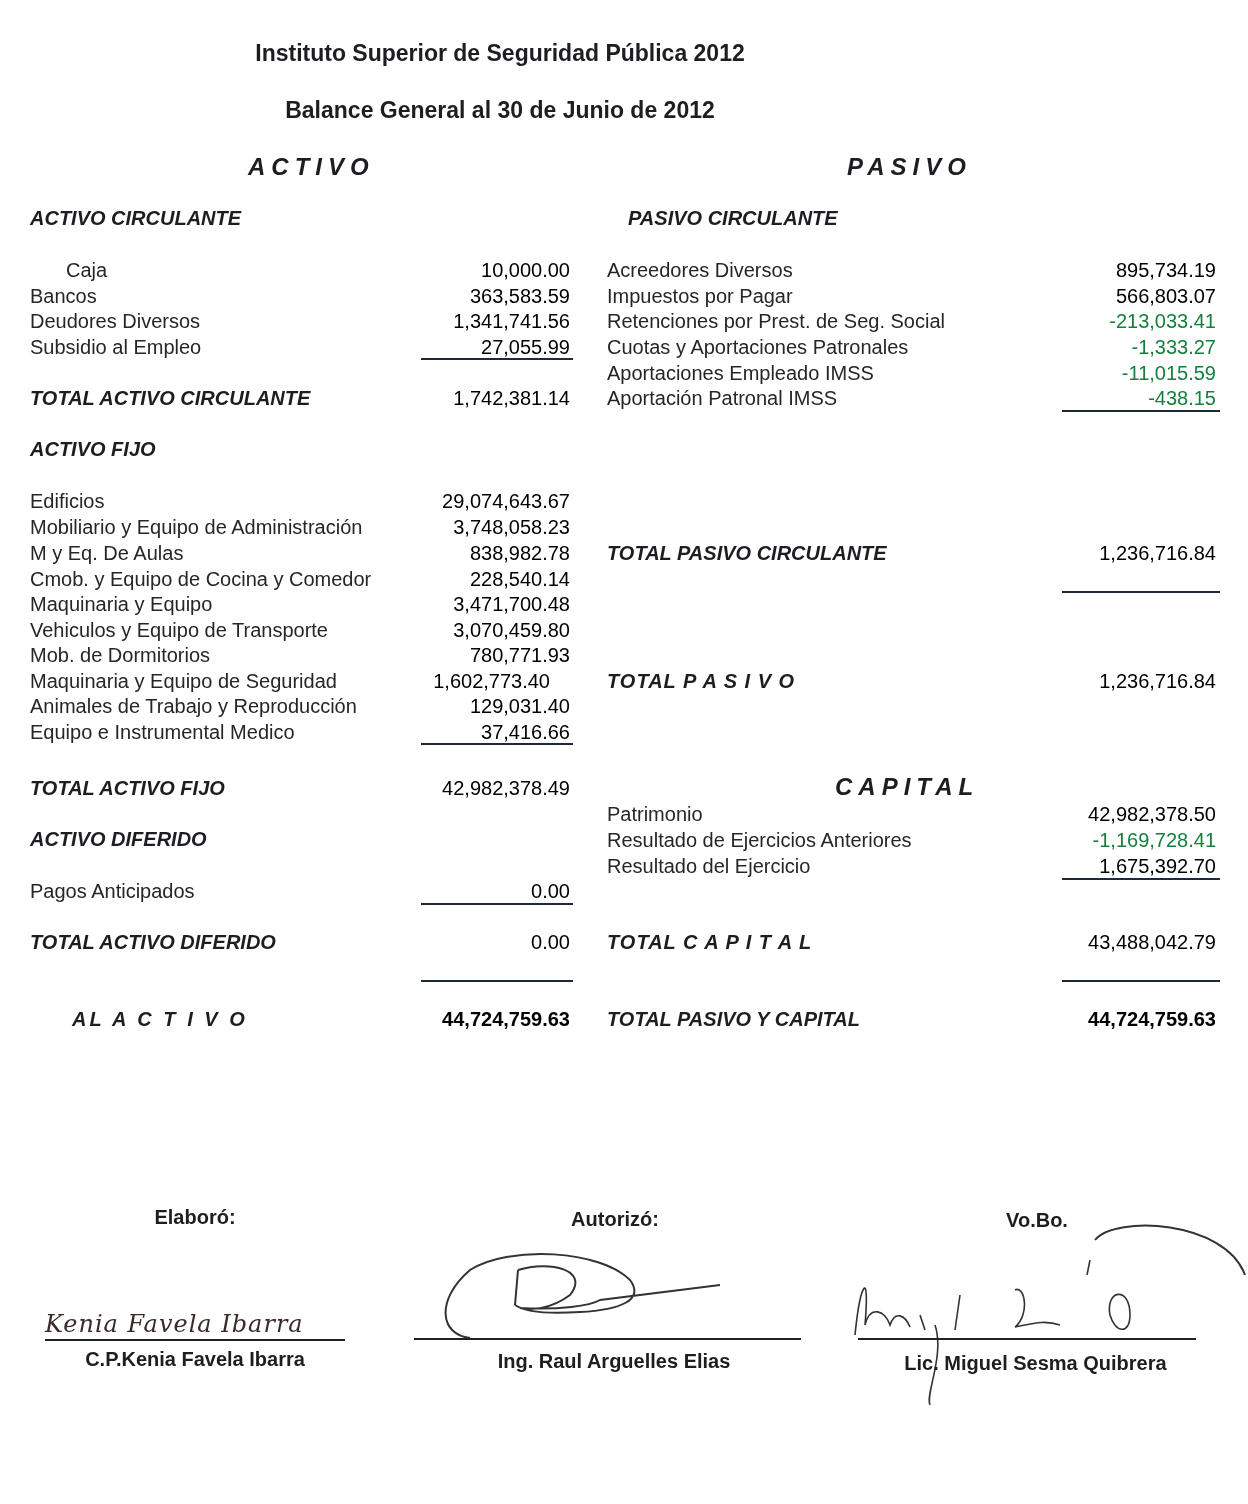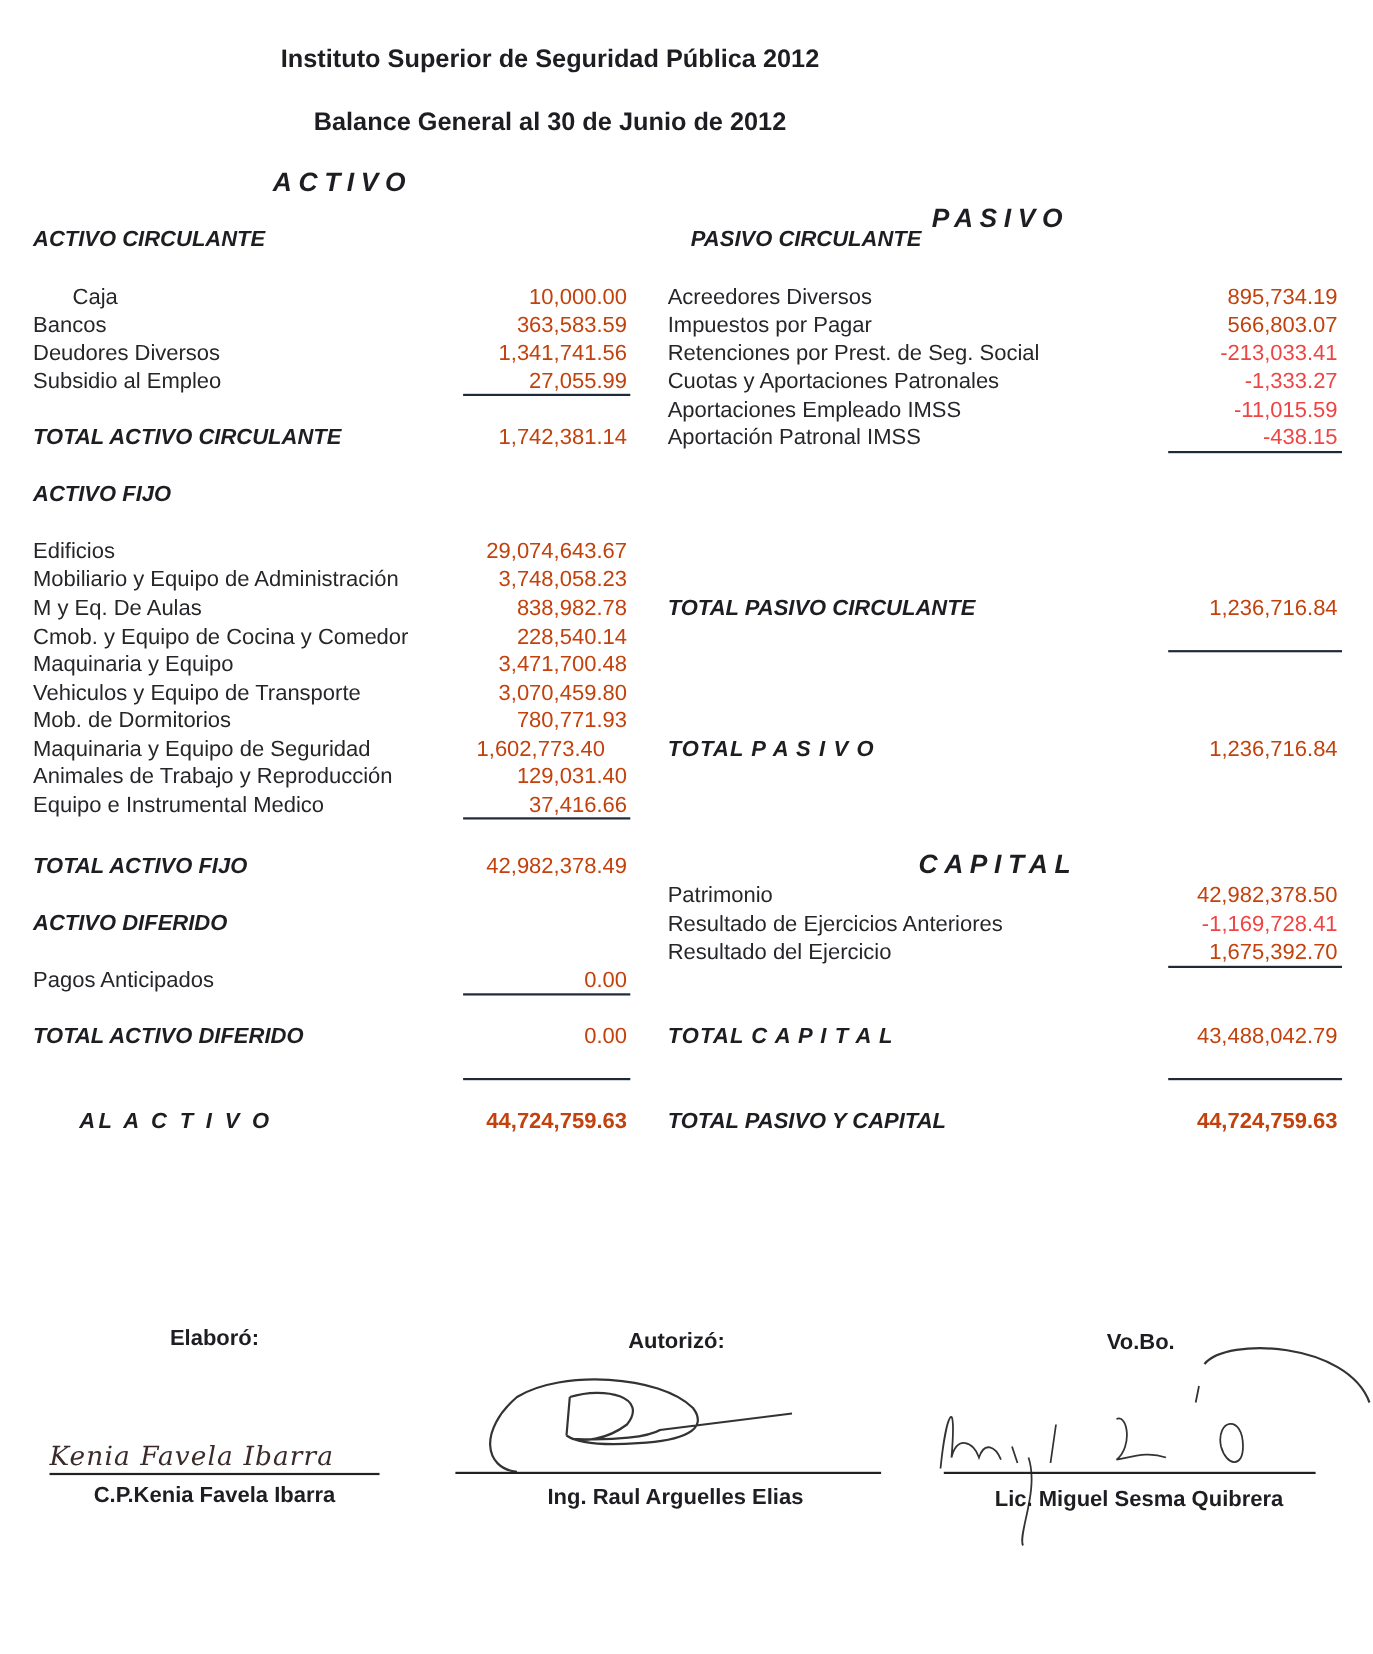--- a/index.html
+++ b/index.html
@@ -2,36 +2,36 @@
 <html><head>
 <meta charset="utf-8">
 <style>
   html, body { margin:0; padding:0; background:#ffffff; }
   body { width:1248px; height:1504px; position:relative; overflow:hidden; font-family:"Liberation Sans", sans-serif; color:#1d1d22; }
   .abs { position:absolute; white-space:nowrap; }
   .title { font-weight:bold; font-size:23px; width:1000px; text-align:center; left:0; }
   .colhead { font-weight:bold; font-style:italic; font-size:24px; letter-spacing:6px; }
   .sechead { font-weight:bold; font-style:italic; font-size:20px; }
   .item { font-size:20px; color:#26262a; }
-  .num { font-size:20px; text-align:right; color:#c2410c; }
-  .neg { color:#ef4444; }
+  .num { font-size:20px; text-align:right; color:#000000; }
+  .neg { color:#15803d; }
   .bold { font-weight:bold; }
   .rule { position:absolute; height:2px; background:#1e2a3a; }
   .sig-label { font-weight:bold; font-size:20px; text-align:center; }
   .sig-line { position:absolute; height:2px; background:#222; }
   svg.sig { position:absolute; overflow:visible; }
 </style>
 </head>
 <body>
 
 <div class="abs title" style="top:40px;">Instituto Superior de Seguridad Pública 2012</div>
 <div class="abs title" style="top:97px;">Balance General al 30 de Junio  de 2012</div>
 
 <div class="abs colhead" style="left:248px; top:153px;">ACTIVO</div>
-<div class="abs colhead" style="left:847px; top:153px;margin-top:32px;">PASIVO</div>
+<div class="abs colhead" style="left:847px; top:153px;">PASIVO</div>
 
 <div class="abs sechead" style="left:30px; top:207px;">ACTIVO CIRCULANTE</div>
 <div>
   <div class="abs item" style="left:30px; top:259px;margin-left:36px;">Caja</div>
   <div class="abs num" style="right:678px; top:259px;">10,000.00</div>
   <div class="abs item" style="left:30px; top:285px;">Bancos</div>
   <div class="abs num" style="right:678px; top:285px;">363,583.59</div>
   <div class="abs item" style="left:30px; top:310px;">Deudores Diversos</div>
   <div class="abs num" style="right:678px; top:310px;">1,341,741.56</div>
   <div class="abs item" style="left:30px; top:336px;">Subsidio al Empleo</div>

